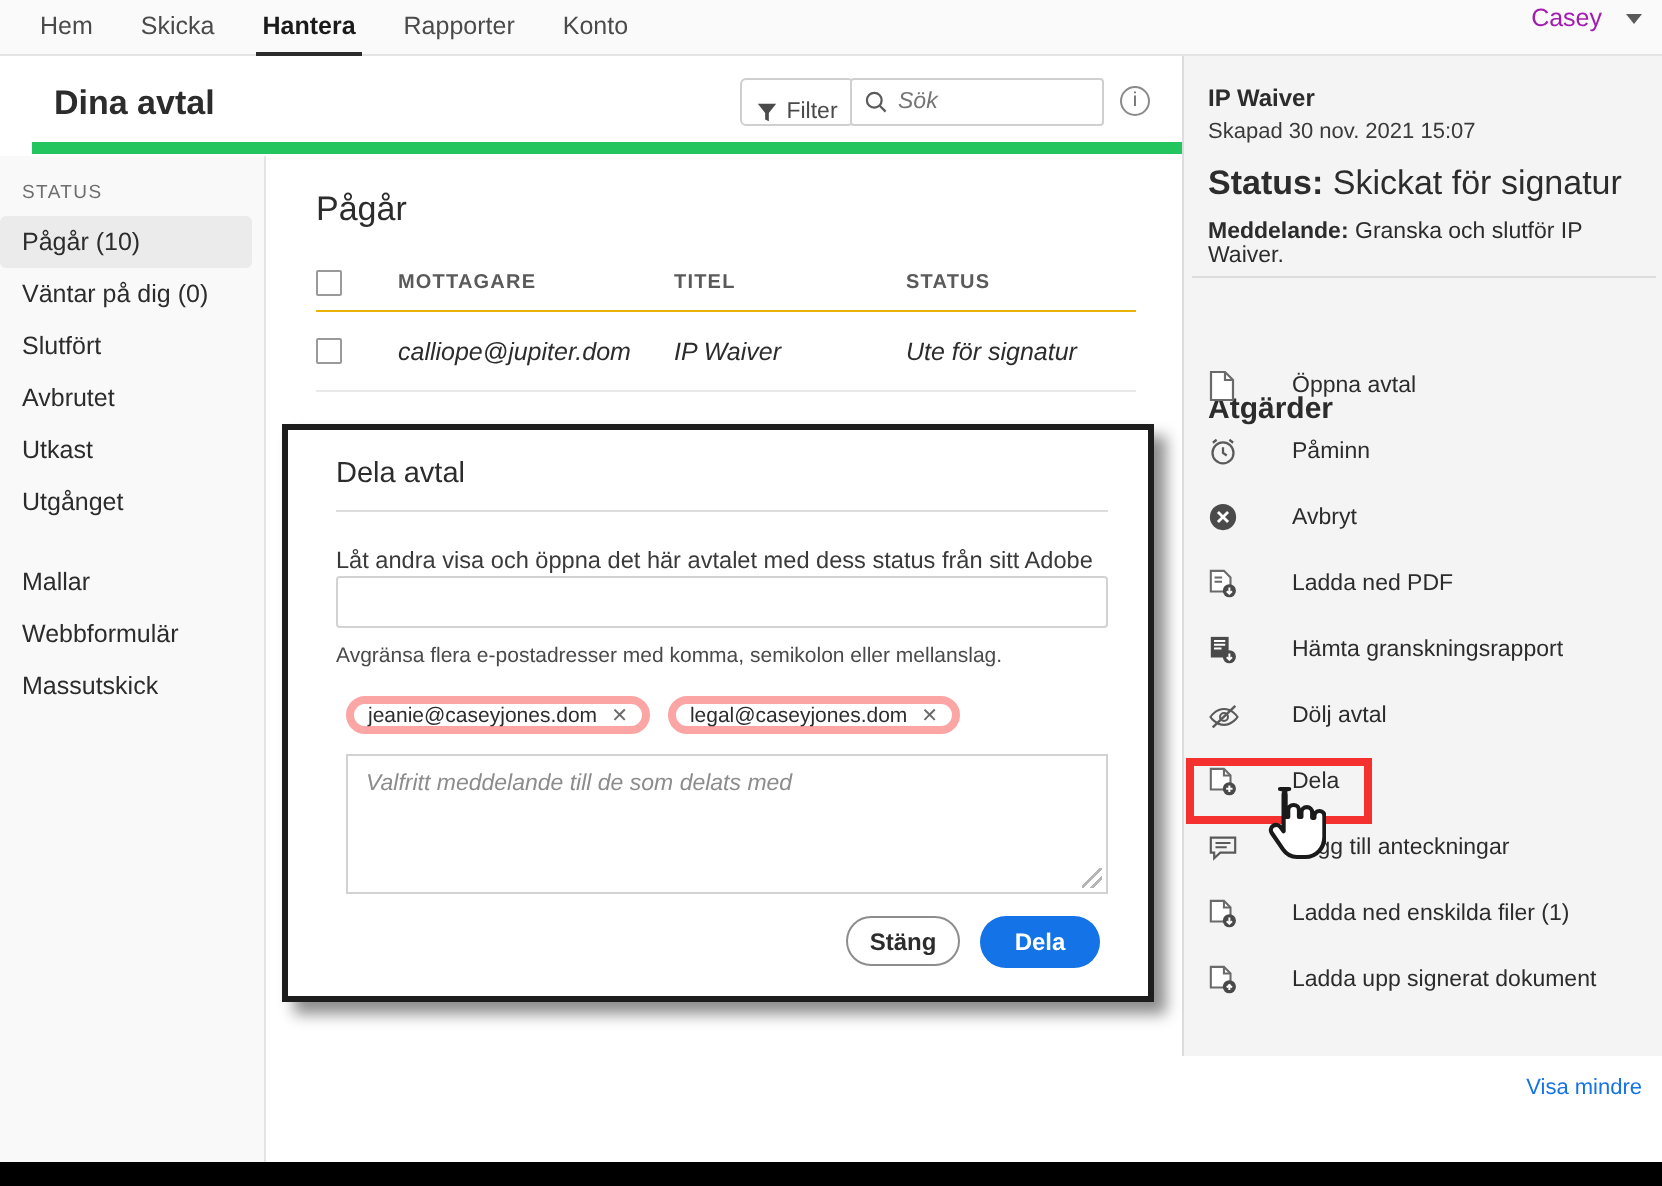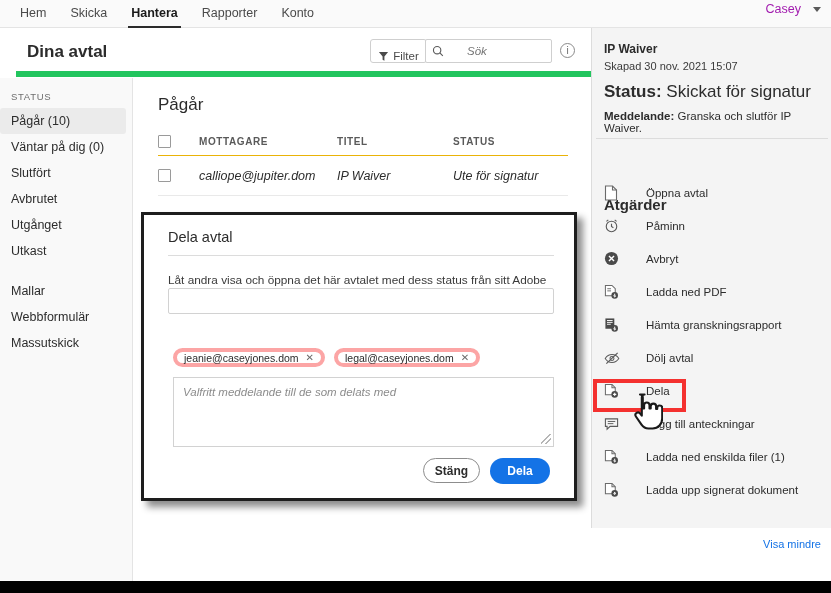--- a/index.html
+++ b/index.html
@@ -46,21 +46,21 @@
     display:flex; align-items:flex-end; justify-content:center; gap:4px;
     font-size:11.5px; color:#4a4a4a; cursor:pointer;margin-left:11px;
   }
   .search-box{
     position:absolute; left:425px; top:39px; width:127px; height:24px;
     border:1px solid #cfcfcf; border-radius:2px; background:#fff;
     display:flex; align-items:center; gap:5px; padding:0 6px;
   }
   .search-box input{
     border:none; outline:none; font-size:11.5px; font-style:italic; color:#6e6e6e;
-    background:transparent; width:95px; font-family:"Liberation Sans",sans-serif;margin-left:18px;
+    background:transparent; width:95px; font-family:"Liberation Sans",sans-serif;
   }
   .info-icon{
     position:absolute; left:560px; top:43px; width:15px; height:15px;
     border:1px solid #8a8a8a; border-radius:50%; color:#6a6a6a;
     font-size:10px; line-height:13px; text-align:center; cursor:pointer;
   }
 
   
   .sidebar{
     position:absolute; left:0; top:78px; width:133px; height:503px;
@@ -258,22 +258,22 @@
   </div>
 
   <div class="info-icon">i</div>
 
   <div class="sidebar">
     <div class="sb-label">STATUS</div>
     <div class="sb-item active">Pågår (10)</div>
     <div class="sb-item">Väntar på dig (0)</div>
     <div class="sb-item">Slutfört</div>
     <div class="sb-item">Avbrutet</div>
+    <div class="sb-item">Utkast</div>
     <div class="sb-item">Utgånget</div>
-    <div class="sb-item">Utkast</div>
     <div class="sb-gap"></div>
     <div class="sb-item">Mallar</div>
     <div class="sb-item">Webbformulär</div>
     <div class="sb-item">Massutskick</div>
   </div>
 
   <div class="main">
     <div class="section-title">Pågår</div>
     <div class="table">
       <div class="thead">
@@ -293,20 +293,21 @@
         <div class="c-status">Ute för signatur</div>
       </div>
     </div>
   </div>
 
   <div class="dialog">
     <div class="dlg-title">Dela avtal</div>
     <div class="dlg-rule"></div>
     <div class="dlg-desc">Låt andra visa och öppna det här avtalet med dess status från sitt Adobe Sign-konto.</div>
     <div class="dlg-input"></div>
+    <div class="dlg-hint">Avgränsa flera e-postadresser med komma, semikolon eller mellanslag.</div>
     <div class="chips">
       <div class="chip">
         <span>jeanie@caseyjones.dom</span>
         <span class="x">✕</span>
       </div>
       <div class="chip">
         <span>legal@caseyjones.dom</span>
         <span class="x">✕</span>
       </div>
     </div>

